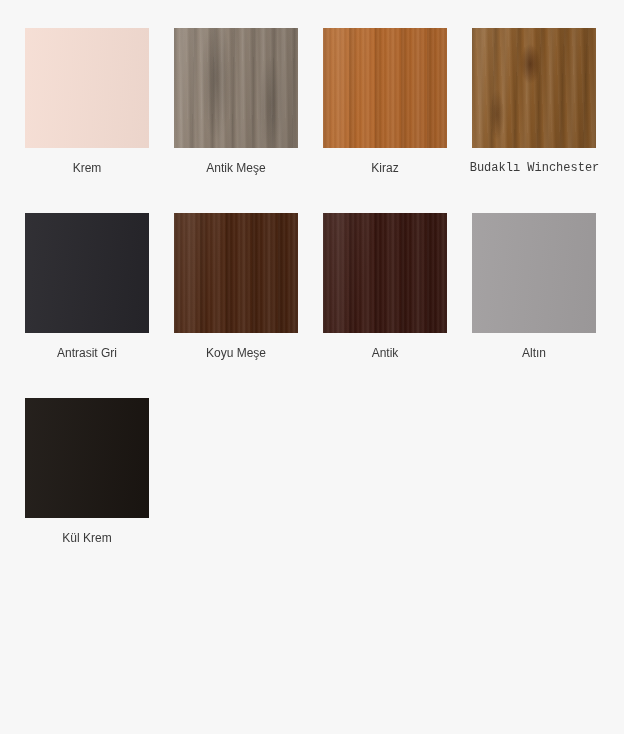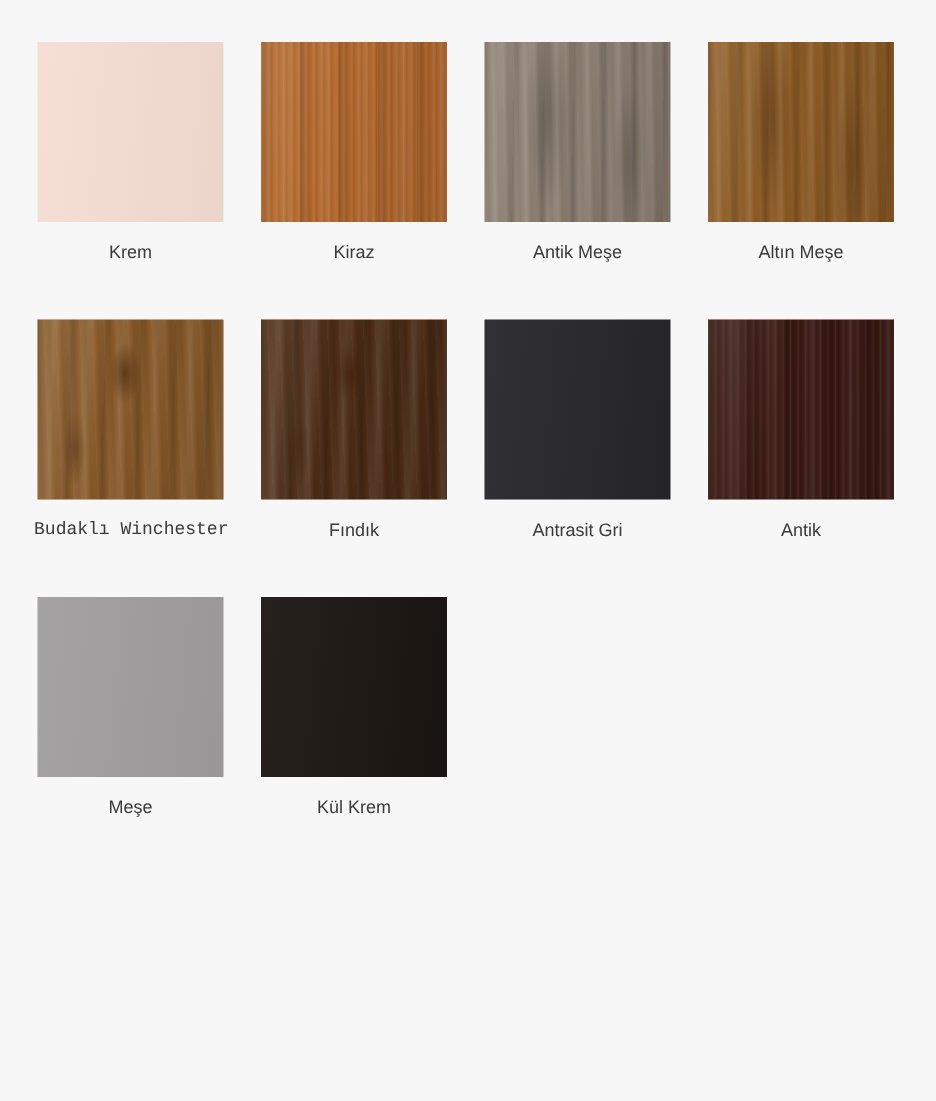--- a/index.html
+++ b/index.html
@@ -140,66 +140,60 @@
 <body style="background: rgb(247, 247, 247);">
 
 <div class="swatch-grid">
     <div class="swatch-cell">
       <div class="swatch-chip mat-plain" style="background-color: rgb(245, 221, 211);">
         <span class="grain"></span>
       </div>
       <div class="swatch-label">Krem</div>
     </div>
     <div class="swatch-cell">
-      <div class="swatch-chip mat-fine" style="background-color: rgb(179, 103, 43);">
-        <span class="grain"></span>
-      </div>
-      <div class="swatch-label">Kiraz</div>
-    </div>
-    <div class="swatch-cell">
       <div class="swatch-chip mat-oak" style="background-color: rgb(141, 127, 113);">
         <span class="grain"></span>
       </div>
       <div class="swatch-label">Antik Meşe</div>
     </div>
     <div class="swatch-cell">
-      <div class="swatch-chip mat-oak" style="background-color: rgb(142, 90, 34);">
+      <div class="swatch-chip mat-fine" style="background-color: rgb(179, 103, 43);">
         <span class="grain"></span>
       </div>
-      <div class="swatch-label">Altın Meşe</div>
+      <div class="swatch-label">Kiraz</div>
     </div>
     <div class="swatch-cell wide">
       <div class="swatch-chip mat-knot" style="background-color: rgb(138, 90, 40);">
         <span class="grain"></span>
       </div>
       <div class="swatch-label">Budaklı Winchester</div>
     </div>
     <div class="swatch-cell">
-      <div class="swatch-chip mat-knot" style="background-color: rgb(76, 42, 20);">
-        <span class="grain"></span>
-      </div>
-      <div class="swatch-label">Fındık</div>
-    </div>
-    <div class="swatch-cell">
       <div class="swatch-chip mat-plain" style="background-color: rgb(38, 37, 42);">
         <span class="grain"></span>
       </div>
       <div class="swatch-label">Antrasit Gri</div>
+    </div>
+    <div class="swatch-cell">
+      <div class="swatch-chip mat-fine" style="background-color: rgb(74, 36, 16);">
+        <span class="grain"></span>
+      </div>
+      <div class="swatch-label">Koyu Meşe</div>
     </div>
     <div class="swatch-cell">
       <div class="swatch-chip mat-fine" style="background-color: rgb(56, 22, 15);">
         <span class="grain"></span>
       </div>
       <div class="swatch-label">Antik</div>
     </div>
     <div class="swatch-cell">
       <div class="swatch-chip mat-plain" style="background-color: rgb(160, 157, 158);">
         <span class="grain"></span>
       </div>
-      <div class="swatch-label">Meşe</div>
+      <div class="swatch-label">Altın</div>
     </div>
     <div class="swatch-cell">
       <div class="swatch-chip mat-plain" style="background-color: rgb(26, 21, 17);">
         <span class="grain"></span>
       </div>
       <div class="swatch-label">Kül Krem</div>
     </div>
   </div>
 
 </body></html>

